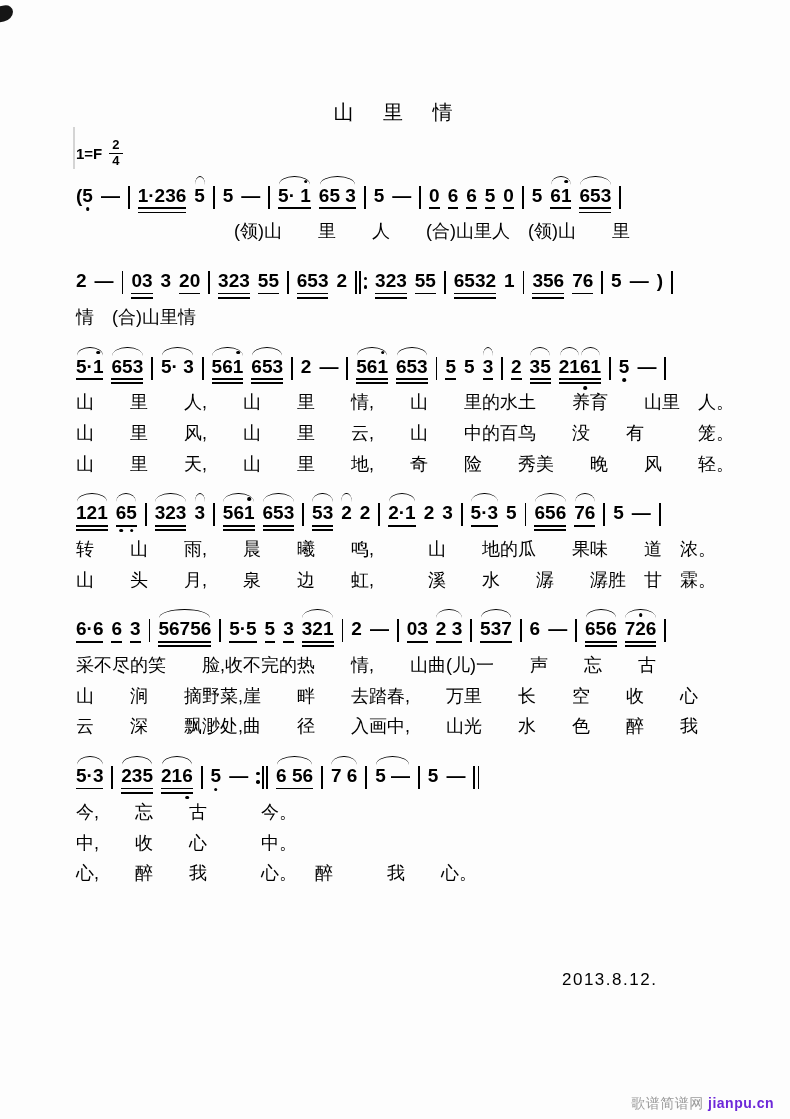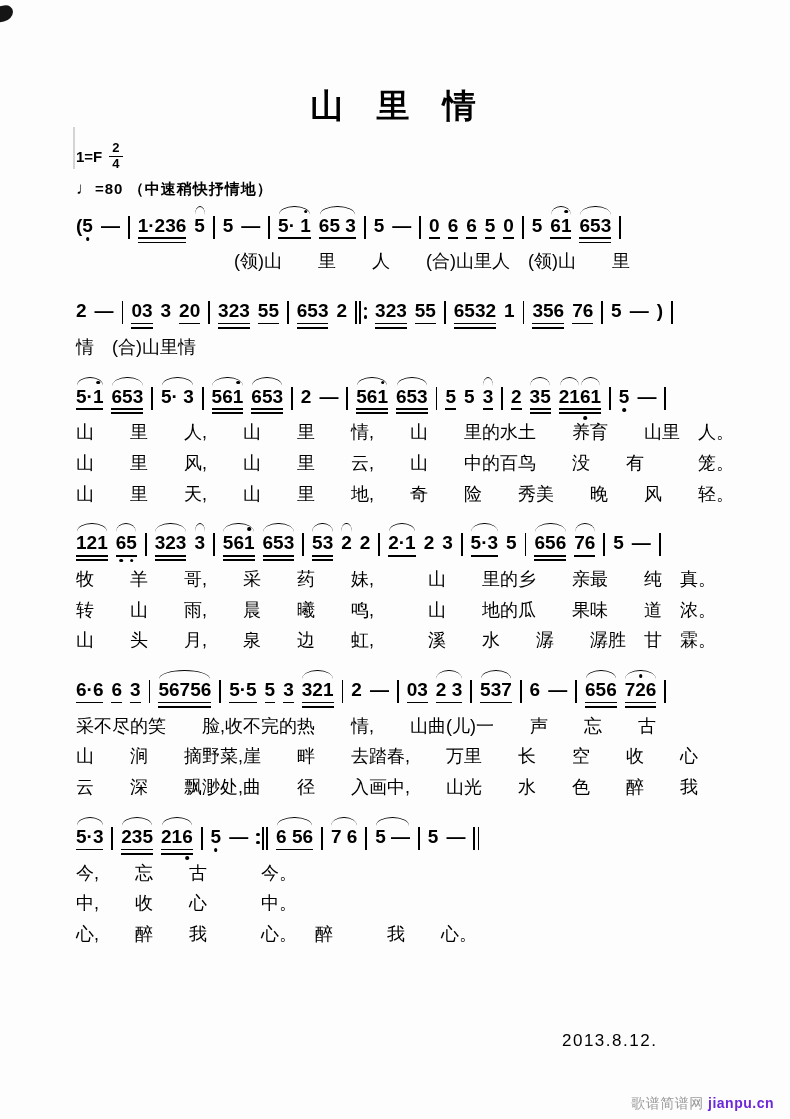--- a/index.html
+++ b/index.html
@@ -4,21 +4,21 @@
 <style>
   html,body{margin:0;padding:0;background:#e8e8e8;}
   .page{
     width:790px;height:1119px;background:#fdfdfd;position:relative;margin:0 auto;
     font-family:"Liberation Sans",sans-serif;color:#000;
     box-sizing:border-box;padding:84px 68px 0 76px;overflow:hidden;
   }
   .scan-mark{position:absolute;left:0;top:5px;width:13px;height:16px;background:#151515;
     border-radius:0 70% 70% 0 / 0 50% 50% 0;transform:skewY(-10deg);}
   .scan-line{position:absolute;left:73px;top:127px;width:2px;height:42px;background:#d4d4d4;}
-  h1{margin:0 0 12px;text-align:center;font-size:33px;font-weight:bold;letter-spacing:12px;}
+  h1{margin:15px 0 12px;text-align:center;font-size:20px;font-weight:normal;letter-spacing:12px;}
   .meta-row{display:flex;justify-content:space-between;align-items:center;margin-bottom:4px;}
   .keysig{font-size:15px;font-weight:bold;display:flex;align-items:center;gap:7px;}
   .frac{display:inline-flex;flex-direction:column;align-items:center;font-size:13px;line-height:1.15;}
   .frac .den{border-top:1.3px solid #000;padding:0 3px;font-style:normal;}
   .frac i{font-style:normal;}
   .tempo{font-size:15px;font-weight:bold;margin-top:7px;letter-spacing:1px;}
   .tempo .nq{font-size:17px;margin-right:1px;}
   .meta-right{font-size:16px;font-weight:bold;line-height:1.55;letter-spacing:1px;}
   #score{margin-top:4px;}
   .system{margin-bottom:14px;}
@@ -56,24 +56,20 @@
 
   <div class="meta-row">
     <div class="meta-left">
       <div class="keysig">
         <span>1=F</span>
         <span class="frac">
           <i>2</i>
           <i class="den">4</i>
         </span>
       </div>
-      <div class="tempo">
-        <span class="nq">♩</span><span>=80</span>
-        <span>（中速稍快抒情地）</span>
-      </div>
     </div>
   </div>
 
   <div id="score">
       <div class="system">
         <div class="music-row">
           <span class="tok"><span class="chs"><span class="ch">(</span><span class="ch">5<i class="od lo" style="bottom: -6px;"></i></span></span></span>
           <span class="tok"><span class="chs"><span class="ch">—</span></span></span>
           <span class="barw">
             <i class="bline"></i>
@@ -253,21 +249,20 @@
           <span class="tok"><span class="arc" style="left: 2%; width: 96%;"></span><span class="chs"><span class="ch">7</span><span class="ch">6</span></span><span class="ul"></span></span>
           <span class="barw">
             <i class="bline"></i>
           </span>
           <span class="tok"><span class="chs"><span class="ch">5</span></span></span>
           <span class="tok"><span class="chs"><span class="ch">—</span></span></span>
           <span class="barw">
             <i class="bline"></i>
           </span>
         </div>
-        <div class="lyric-row">牧　　羊　　哥,　　采　　药　　妹,　　　山　　里的乡　　亲最　　纯　真。</div>
         <div class="lyric-row">转　　山　　雨,　　晨　　曦　　鸣,　　　山　　地的瓜　　果味　　道　浓。</div>
         <div class="lyric-row">山　　头　　月,　　泉　　边　　虹,　　　溪　　水　　潺　　潺胜　甘　霖。</div>
       </div>
       <div class="system">
         <div class="music-row">
           <span class="tok"><span class="chs"><span class="ch">6</span><span class="ch">·</span><span class="ch">6</span></span><span class="ul"></span></span>
           <span class="tok"><span class="chs"><span class="ch">6</span></span><span class="ul"></span></span>
           <span class="tok"><span class="chs"><span class="ch">3</span></span><span class="ul"></span></span>
           <span class="barw">
             <i class="bline"></i>

